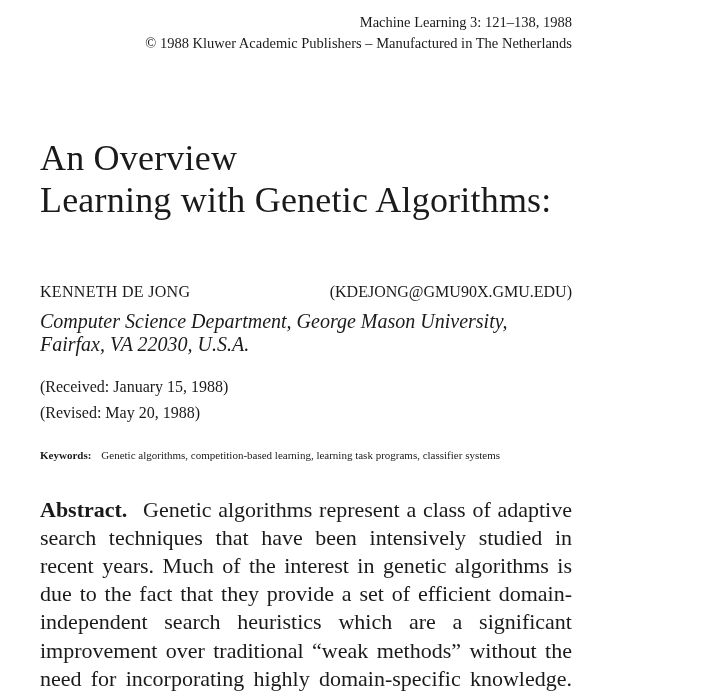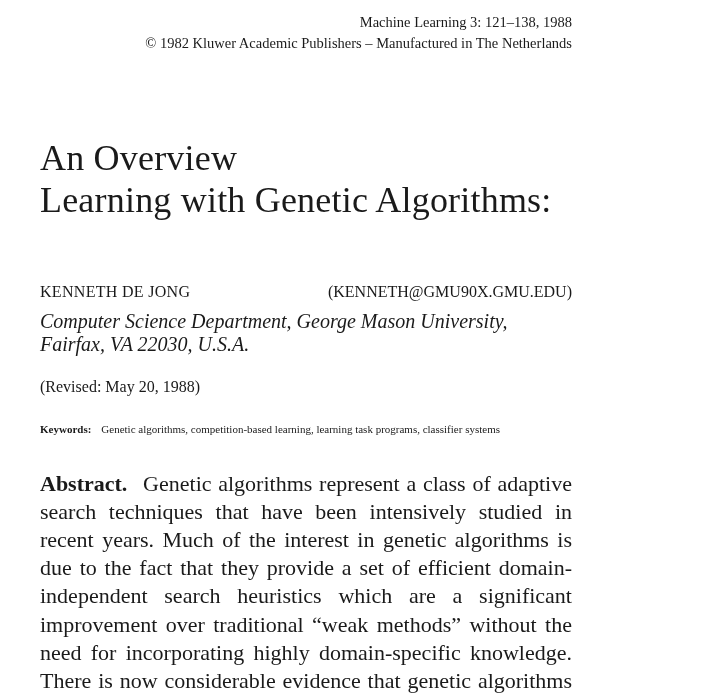--- a/index.html
+++ b/index.html
@@ -37,21 +37,21 @@
   .author-name { letter-spacing: 0.3px; }
   .affiliation {
     font-style: italic;
     font-size: 20px;
     margin-top: 9px;
   }
   .dates {
     margin-top: 22px;
     font-size: 16px;
   }
-  .date-line + .date-line { margin-top: 0; }
+  .date-line + .date-line { margin-top: 8px; }
   .keywords {
     display: flex;
     margin-top: 26px;
     font-size: 11px;
     line-height: 1.4;
   }
   .kw-label {
     font-weight: bold;
     white-space: nowrap;
     margin-right: 10px;
@@ -67,36 +67,37 @@
     margin-right: 9px;
   }
 </style>
 </head>
 <body>
 
 <div class="page">
 
   <div class="journal-header">
     <div class="jh-line">Machine Learning 3: 121–138, 1988</div>
-    <div class="jh-line">© 1982 Kluwer Academic Publishers – Manufactured in The Netherlands</div>
+    <div class="jh-line">© 1988 Kluwer Academic Publishers – Manufactured in The Netherlands</div>
   </div>
 
   <h1 class="paper-title">
     <span class="title-line">An Overview</span>
     <span class="title-line">Learning with Genetic Algorithms:</span>
   </h1>
 
   <div class="author-row">
     <span class="author-name">KENNETH DE JONG</span>
-    <span class="author-email">(KENNETH@GMU90X.GMU.EDU)</span>
+    <span class="author-email">(KDEJONG@GMU90X.GMU.EDU)</span>
   </div>
 
   <div class="affiliation">Computer Science Department, George Mason University, Fairfax, VA 22030, U.S.A.</div>
 
   <div class="dates">
+    <div class="date-line">(Received: January 15, 1988)</div>
     <div class="date-line">(Revised: May 20, 1988)</div>
   </div>
 
   <div class="keywords">
     <span class="kw-label">Keywords:</span>
     <span class="kw-text">Genetic algorithms, competition-based learning, learning task programs, classifier systems</span>
   </div>
 
   <p class="abstract">
     <span class="abs-label">Abstract.</span>

